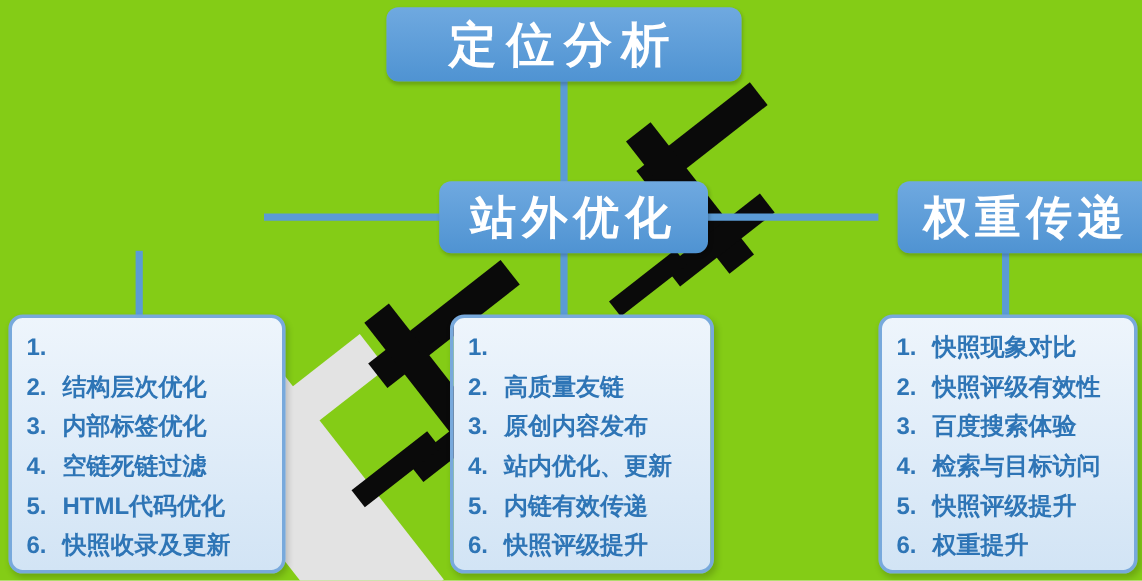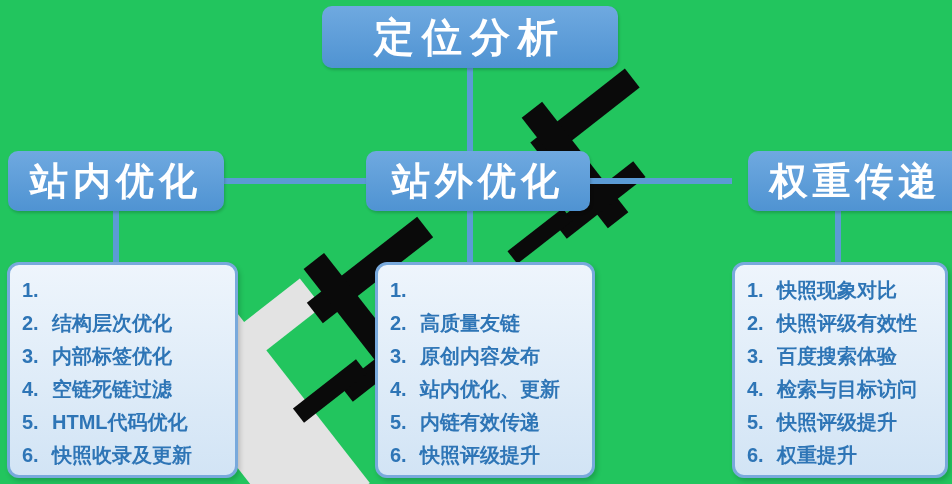--- a/index.html
+++ b/index.html
@@ -1,19 +1,19 @@
 <!DOCTYPE html>
 <html><head>
 <meta charset="utf-8">
 <style>
   html,body{margin:0;padding:0;background:#ffffff;}
   .canvas{
     position:relative;
     width:952px;height:484px;
-    background:#22c55e;
+    background:#84cc16;
     overflow:hidden;
     font-family:"Liberation Sans", sans-serif;
   }
   
   .watermark{position:absolute;left:0;top:0;z-index:1;}
   
   .lines{position:absolute;left:0;top:0;z-index:2;}
   
   .node{
     position:absolute;z-index:3;
@@ -84,23 +84,20 @@
       <line x1="116" y1="209" x2="116" y2="264"></line>
       <line x1="470" y1="209" x2="470" y2="264"></line>
       <line x1="838" y1="209" x2="838" y2="264"></line>
     </g>
   </svg>
 
   <div class="node root">
     <span>定位分析</span>
   </div>
 
-  <div class="node branch" id="branch-onsite">
-    <span>站内优化</span>
-  </div>
   <div class="node branch" id="branch-offsite">
     <span>站外优化</span>
   </div>
   <div class="node branch" id="branch-weight">
     <span>权重传递</span>
   </div>
 
   <div class="panel" id="panel-onsite">
     <ol>
       <li>

